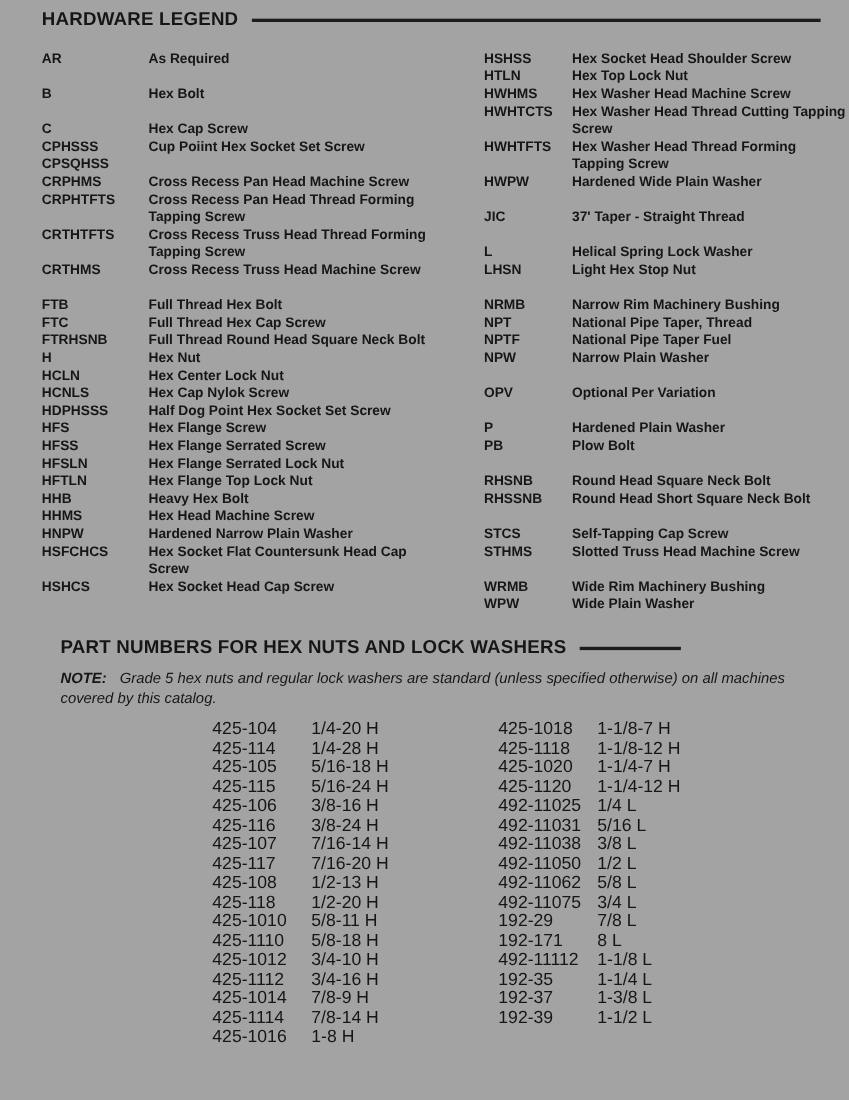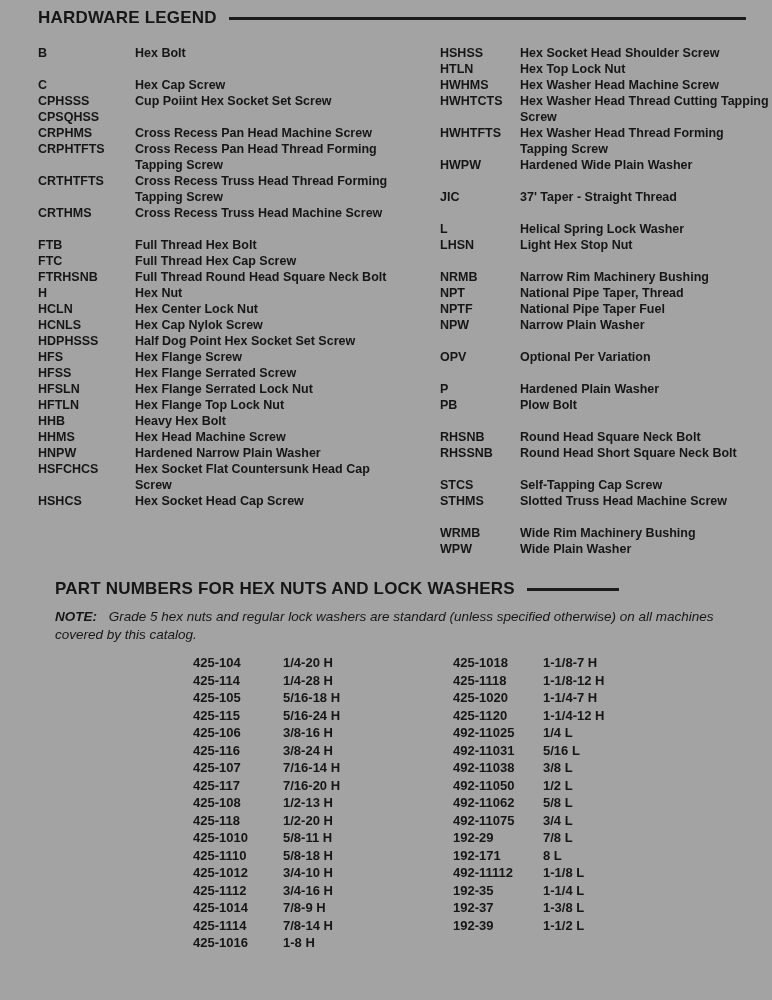--- a/index.html
+++ b/index.html
@@ -43,38 +43,44 @@
     font-size:13.5px;line-height:18px;
     font-style:italic;
   }
   .note-label{font-weight:bold;font-style:italic;margin-right:8px;}
   
   .parts-columns{
     display:flex;align-items:flex-start;
     margin:10px 0 0 193px;
   }
   .parts-col{width:260px;flex:0 0 auto;}
-  .parts-row{display:flex;font-weight:bold;font-size:13px;line-height:17.5px;}
+  .parts-row{display:flex;font-weight:normal;font-size:16px;line-height:17.5px;}
   .pnum{flex:0 0 90px;}
   .psize{flex:1;}
 </style>
 </head>
 <body>
 
 <div class="page">
 
   <div class="section-header">
     <h1>HARDWARE LEGEND</h1>
     <div class="rule"></div>
   </div>
 
   <div class="legend-columns">
     <div class="legend-col legend-col-left" id="legend-left">
         <div class="group">
           <div class="entry">
+            <span class="abbr">AR</span>
+            <span class="def">As Required</span>
+          </div>
+        </div>
+        <div class="group">
+          <div class="entry">
             <span class="abbr">B</span>
             <span class="def">Hex Bolt</span>
           </div>
         </div>
         <div class="group">
           <div class="entry">
             <span class="abbr">C</span>
             <span class="def">Hex Cap Screw</span>
           </div>
           <div class="entry">

